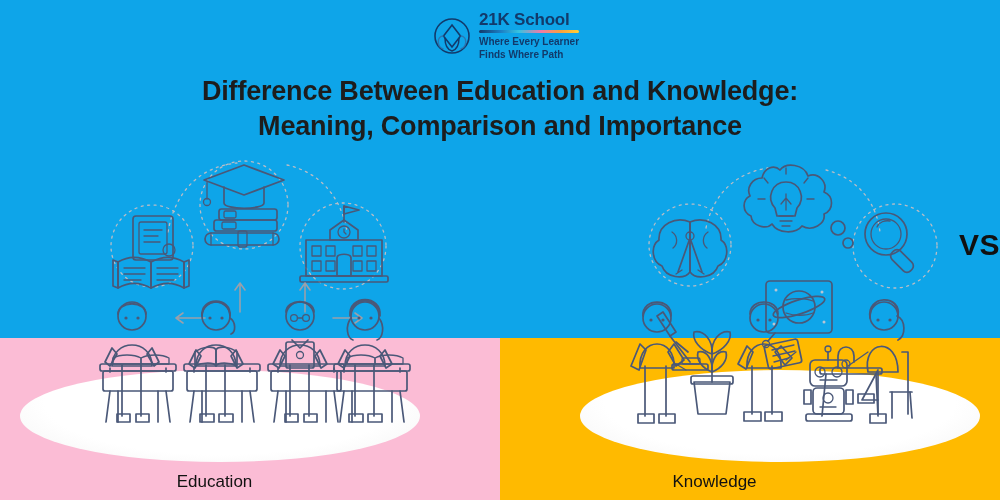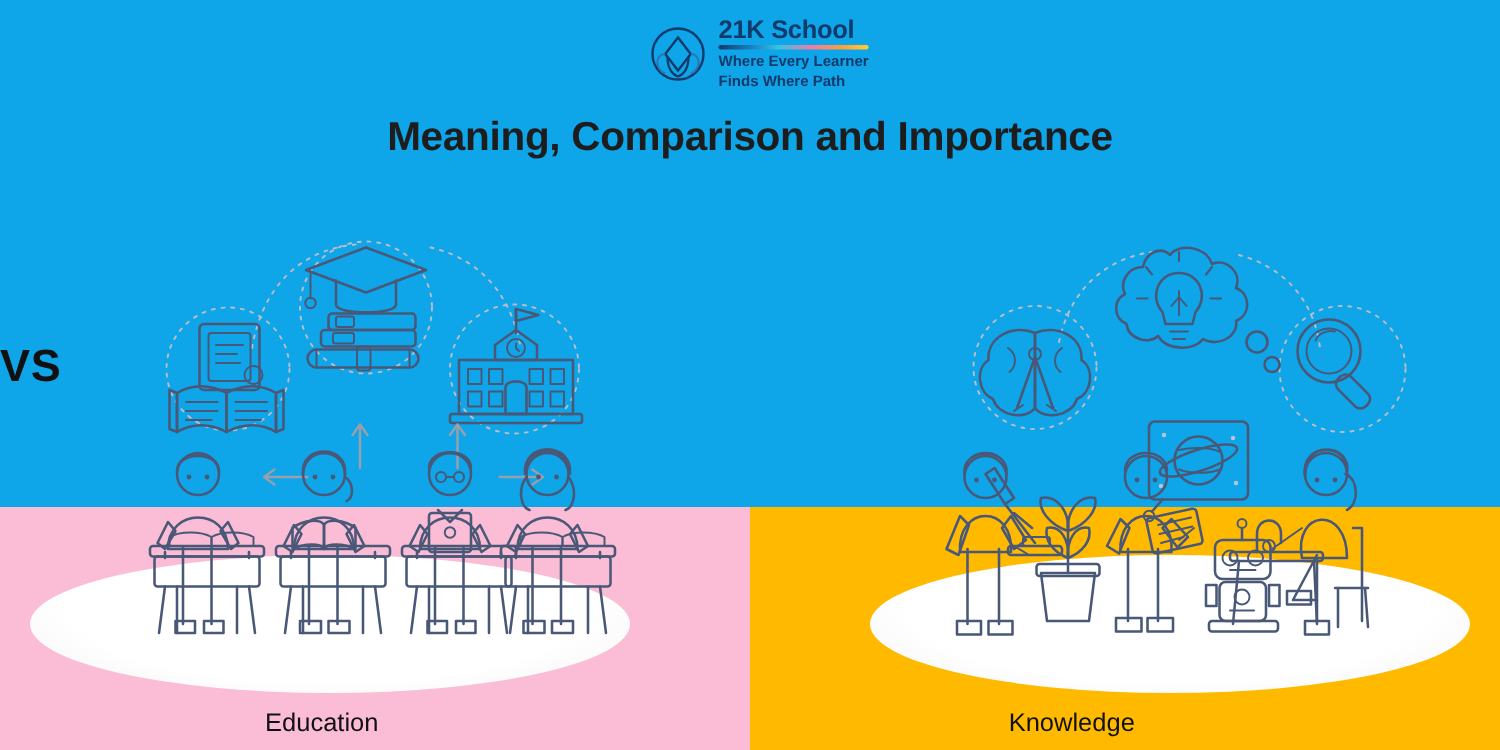--- a/index.html
+++ b/index.html
@@ -29,21 +29,21 @@
   .logo-name{font-size:17px;font-weight:bold;color:#123a6b;letter-spacing:-.2px;}
   .logo-rule{height:3px;width:100px;margin:2px 0 3px 0;border-radius:2px;
     background:linear-gradient(90deg,#123a6b 0%,#1b7fc4 22%,#37c3e0 40%,#f07ba8 62%,#f8a13c 82%,#ffcf33 100%);}
   .logo-tag{font-size:10px;font-weight:bold;color:#123a6b;line-height:1.25;}
 
   
   .title{position:absolute;left:0;top:74px;width:1000px;text-align:center;
     font-size:27px;font-weight:bold;color:#1d1d1d;line-height:1.30;letter-spacing:-.2px;}
 
   
-  .vs{position:absolute;left:0;top:228px;width:1000px;text-align:left;
+  .vs{position:absolute;left:0;top:228px;width:1000px;text-align:right;
     font-size:30px;font-weight:bold;color:#111;letter-spacing:.5px;}
 
   
   .label{position:absolute;bottom:8px;width:429px;text-align:center;
      font-size:17px;color:#111;}
   .label-left{left:0;}
   .label-right{left:500px;}
 
   
   .art{position:absolute;top:0;left:0;width:1000px;height:500px;pointer-events:none;}
@@ -68,20 +68,21 @@
     </svg>
     <div class="logo-text">
       <div class="logo-name">21K School</div>
       <div class="logo-rule"></div>
       <div class="logo-tag">Where Every Learner</div>
       <div class="logo-tag">Finds Where Path</div>
     </div>
   </div>
 
   <div class="title">
+    <div>Difference Between Education and Knowledge:</div>
     <div>Meaning, Comparison and Importance</div>
   </div>
 
   <div class="vs">VS</div>
 
   <svg class="art" viewBox="0 0 1000 500">
     <defs>
       <style>
         .ln{fill:none;stroke:#4a5878;stroke-width:1.7;stroke-linecap:round;stroke-linejoin:round}
         .lnT{fill:none;stroke:#4a5878;stroke-width:1.3;stroke-linecap:round;stroke-linejoin:round}

